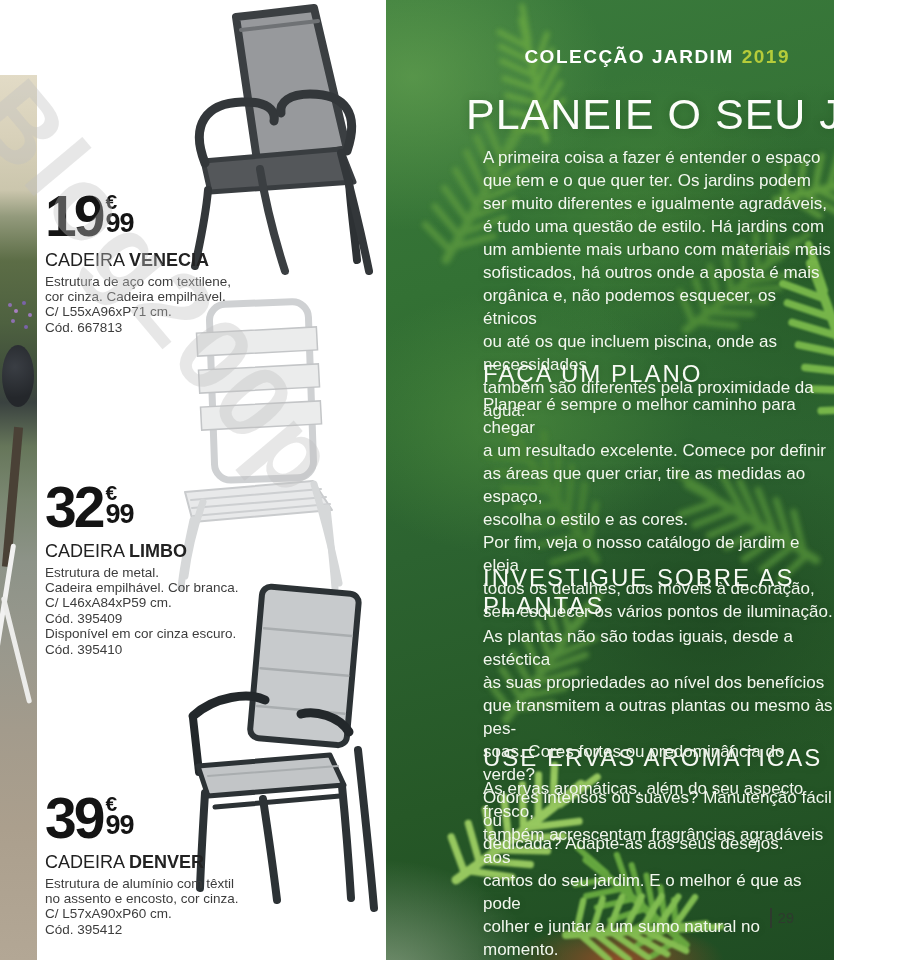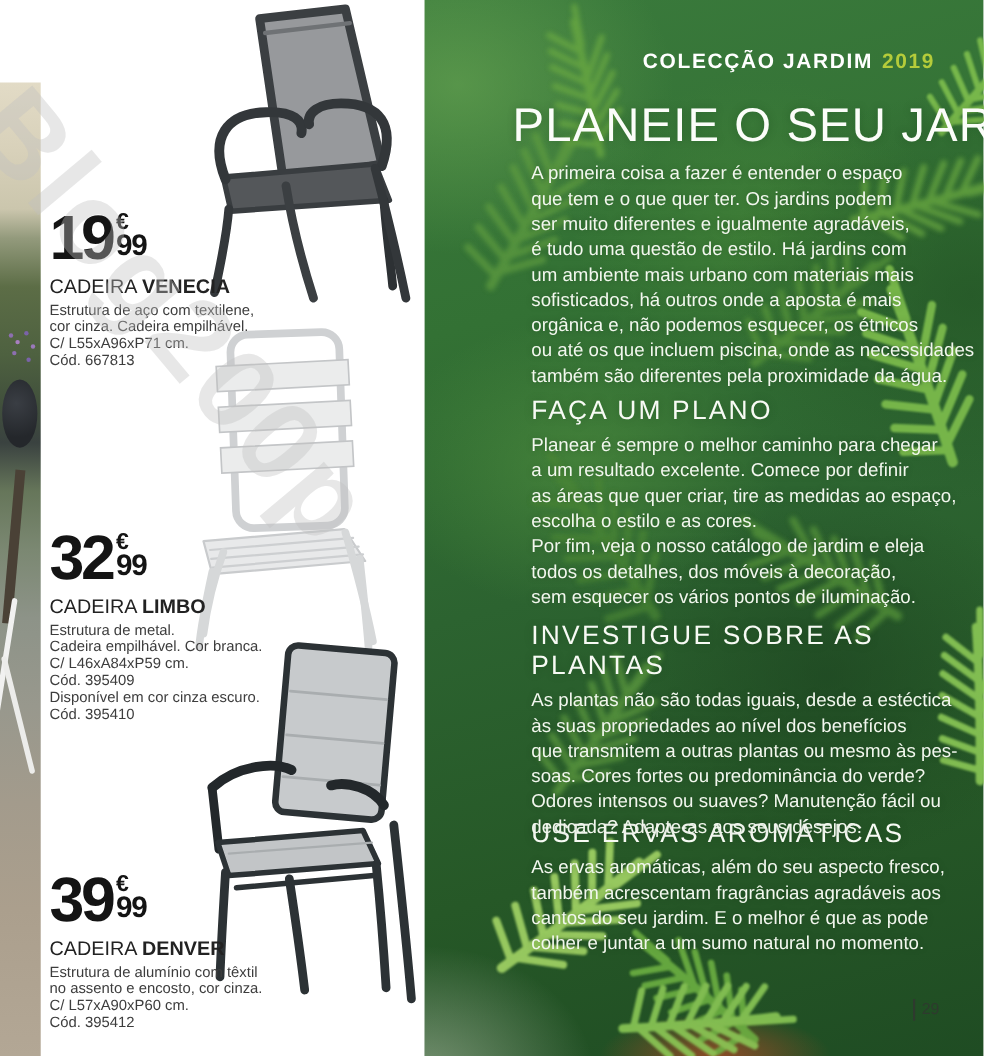--- a/index.html
+++ b/index.html
@@ -42,21 +42,21 @@
   .pname{margin-top:10px;font-size:18px;color:#222;}
   .pname .bold{font-weight:700;}
   .pdesc{margin-top:3px;font-size:13.5px;line-height:1.14;color:#3d3d3d;white-space:pre-line;}
 
   .chair{position:absolute;z-index:1;}
   .chair1{left:148px;top:3px;}
   .chair2{left:133px;top:296px;}
   .chair3{left:153px;top:580px;}
 
   
-  .right-panel{position:absolute;left:386px;top:0;width:508px;height:960px;overflow:hidden;color:#f5f9f1;
+  .right-panel{position:absolute;left:386px;top:0;width:448px;height:960px;overflow:hidden;color:#f5f9f1;
     background:
       radial-gradient(ellipse 150px 55px at 52% 100%, rgba(154,76,40,.9), rgba(154,76,40,0) 70%),
       radial-gradient(ellipse 220px 170px at 0% 102%, rgba(188,198,178,.55), rgba(188,198,178,0) 70%),
       radial-gradient(ellipse 280px 220px at 6% 8%, rgba(118,178,90,.5), rgba(118,178,90,0) 70%),
       radial-gradient(ellipse 320px 260px at 98% 28%, rgba(34,82,36,.65), rgba(34,82,36,0) 72%),
       radial-gradient(ellipse 280px 240px at 72% 64%, rgba(26,62,30,.55), rgba(26,62,30,0) 72%),
       radial-gradient(ellipse 260px 190px at 28% 44%, rgba(92,158,68,.45), rgba(92,158,68,0) 70%),
       radial-gradient(ellipse 240px 200px at 60% 22%, rgba(72,136,56,.5), rgba(72,136,56,0) 70%),
       linear-gradient(165deg, #3a7a3c 0%, #337134 28%, #2c6330 52%, #265827 76%, #1f4c23 100%);}
   .sprigs{position:absolute;left:0;top:0;z-index:1;pointer-events:none;}

